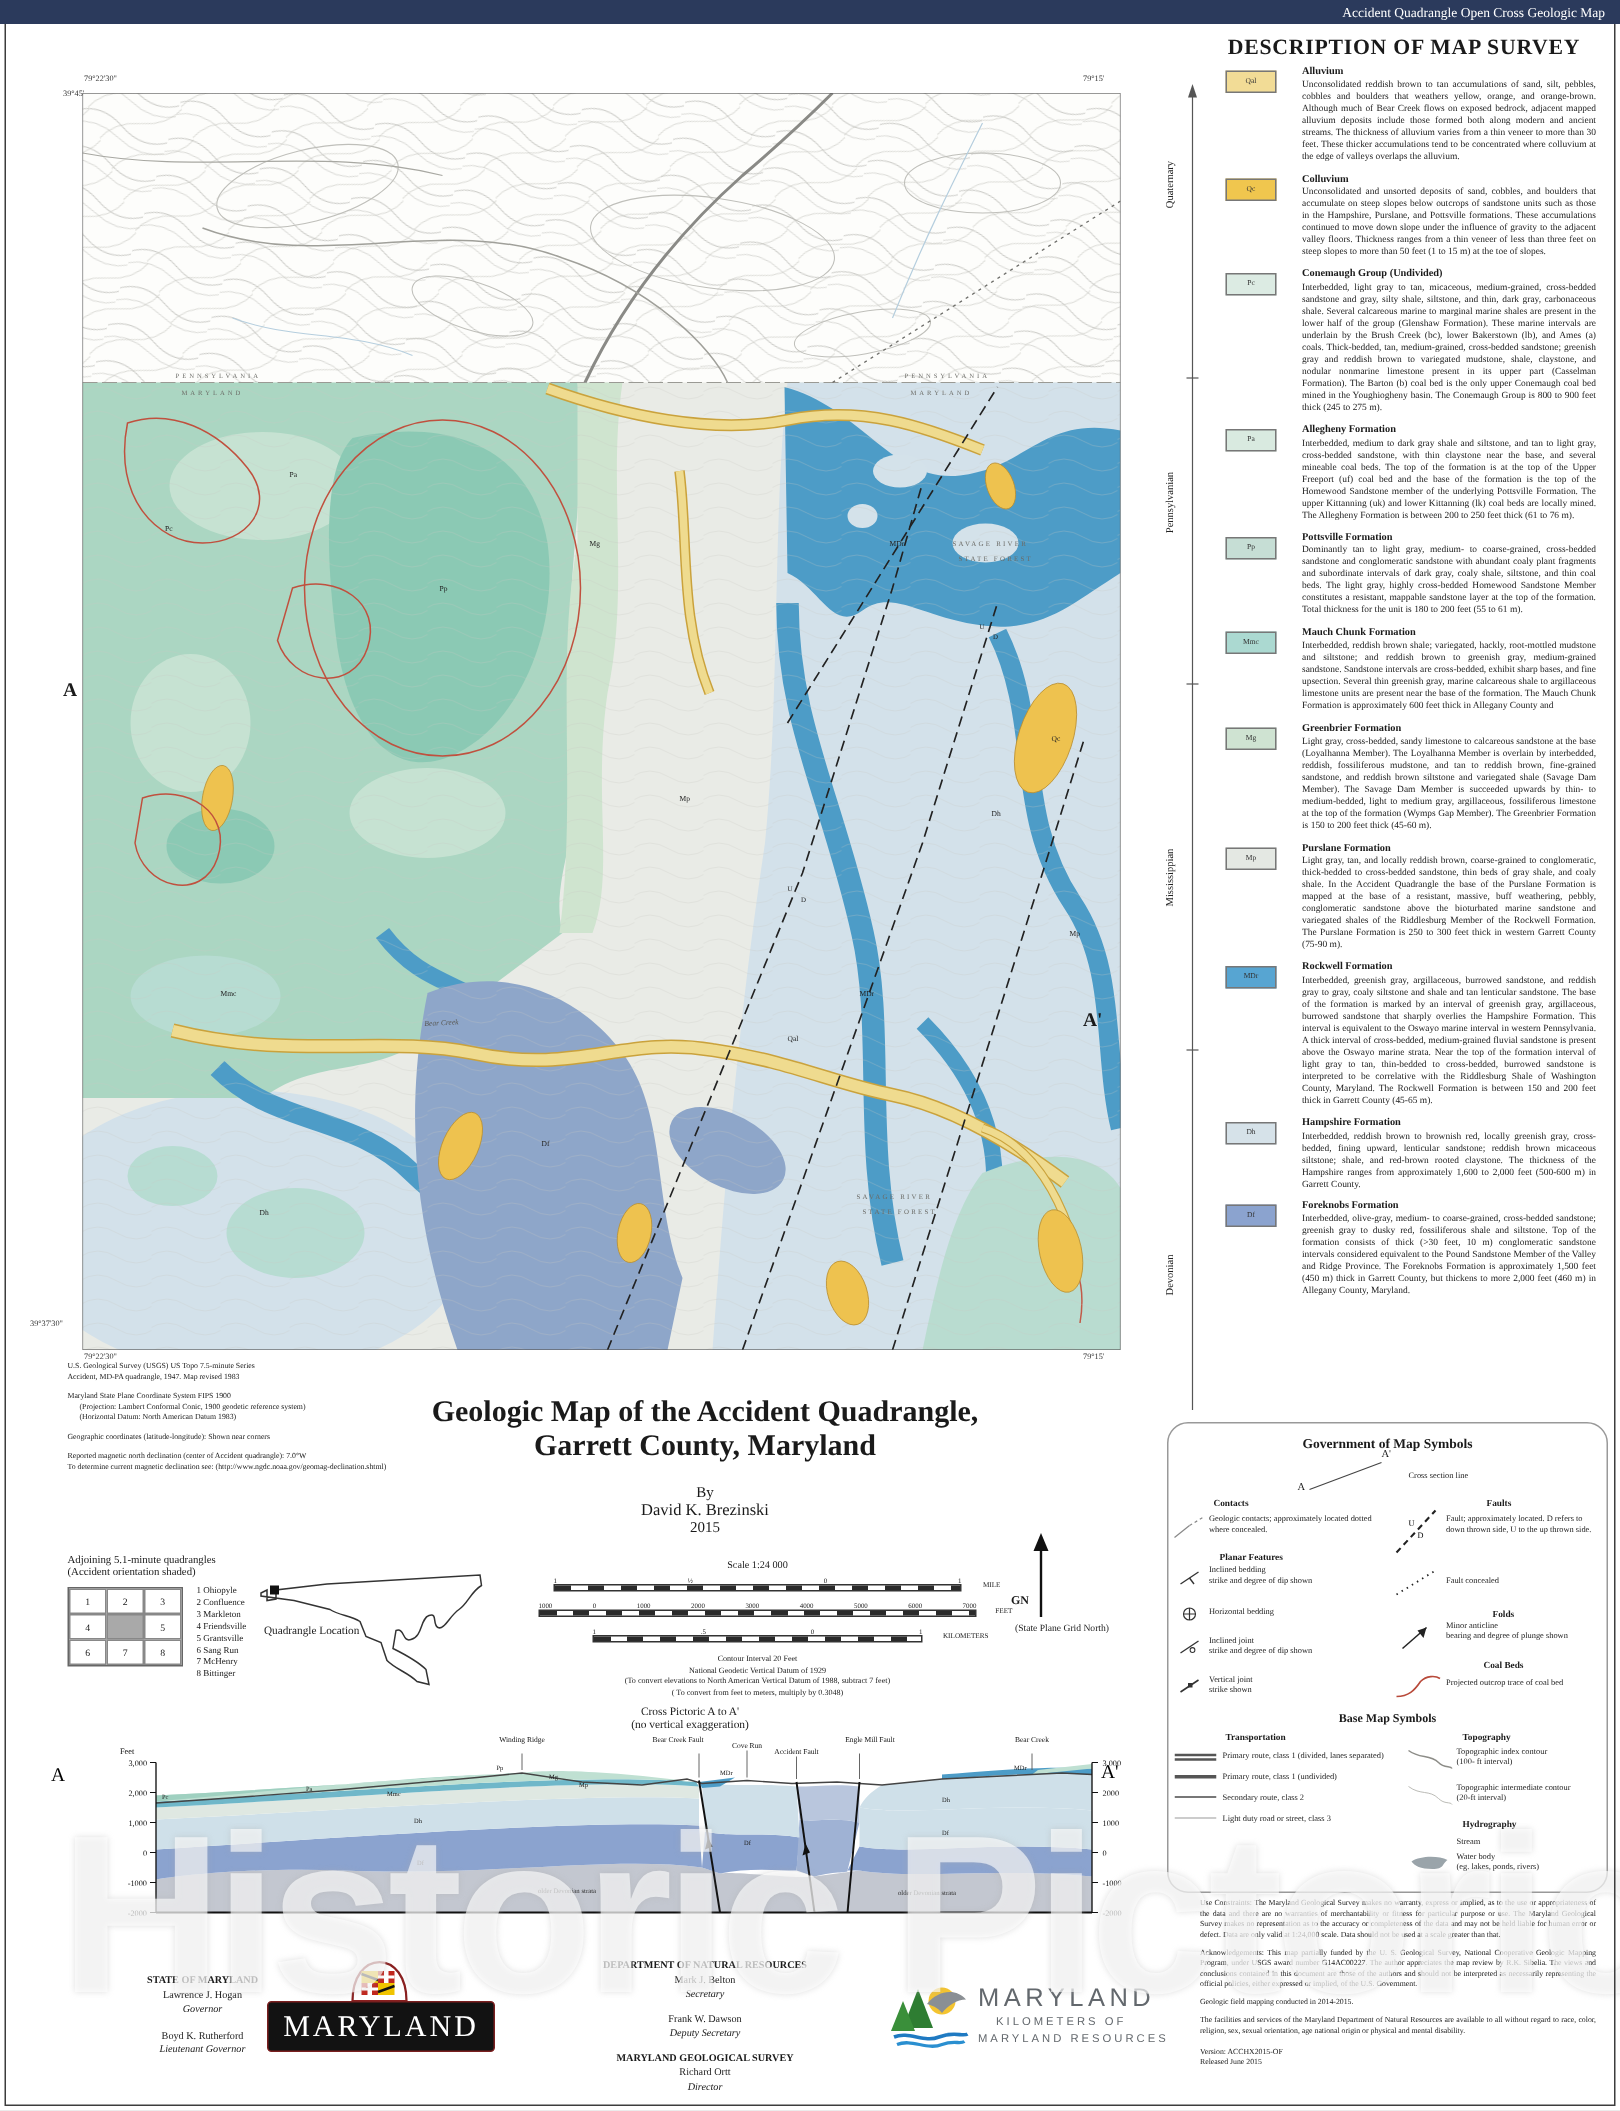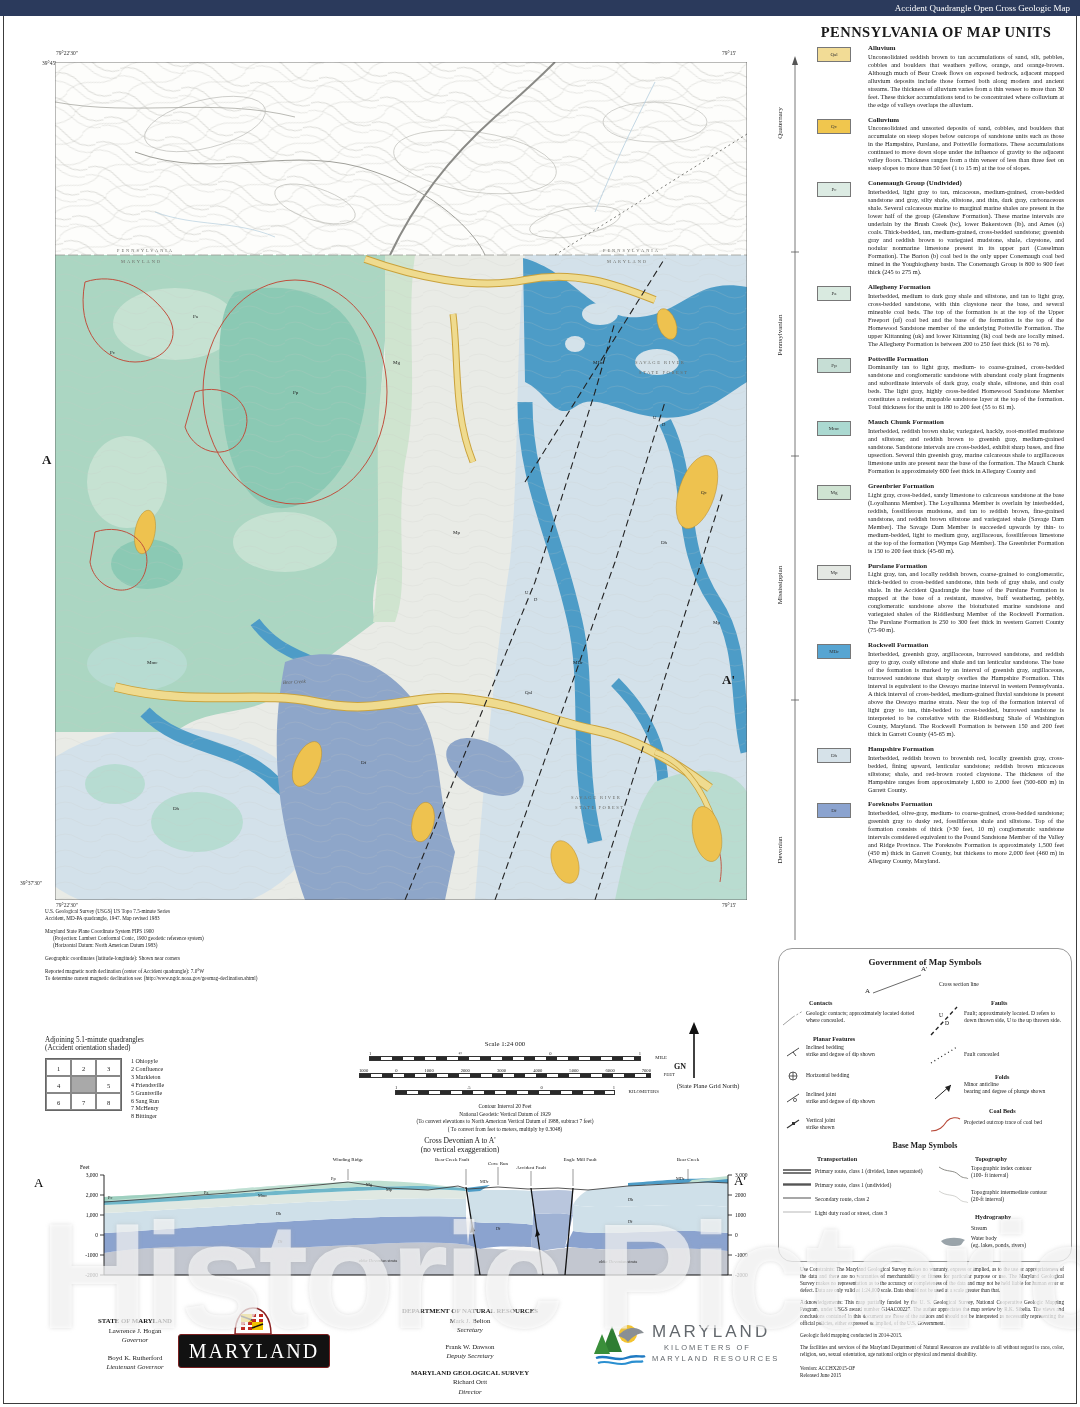--- a/index.html
+++ b/index.html
@@ -196,21 +196,21 @@
 
   <div class="abs corner" style="left:56px;top:50px;">79°22'30"</div>
   <div class="abs corner" style="left:42px;top:60px;">39°45'</div>
   <div class="abs corner" style="left:722px;top:50px;">79°15'</div>
   <div class="abs corner" style="left:56px;top:902px;">79°22'30"</div>
   <div class="abs corner" style="left:20px;top:880px;">39°37'30"</div>
   <div class="abs corner" style="left:722px;top:902px;">79°15'</div>
   <div class="abs" style="left:42px;top:452px;font-size:13px;font-weight:bold;">A</div>
   <div class="abs" style="left:722px;top:672px;font-size:13px;font-weight:bold;">A'</div>
 
-  <div class="abs ctr" style="left:800px;top:24px;width:272px;font-size:14.5px;font-weight:bold;letter-spacing:0.5px;">PENNSYLVANIA OF MAP UNITS</div>
+  <div class="abs ctr" style="left:800px;top:24px;width:272px;font-size:14.5px;font-weight:bold;letter-spacing:0.5px;">DESCRIPTION OF MAP SURVEY</div>
 
   <svg class="abs" style="left:790px;top:56px;" width="10" height="890">
     <line x1="5" y1="8" x2="5" y2="884" stroke="#555" stroke-width="0.8"></line>
     <polygon points="5,0 2,9 8,9" fill="#555"></polygon>
     <line x1="1" y1="196" x2="9" y2="196" stroke="#555" stroke-width="0.8"></line>
     <line x1="1" y1="400" x2="9" y2="400" stroke="#555" stroke-width="0.8"></line>
     <line x1="1" y1="644" x2="9" y2="644" stroke="#555" stroke-width="0.8"></line>
   </svg>
   <div class="era" style="left:736px;top:118px;">Quaternary</div>
   <div class="era" style="left:736px;top:330px;">Pennsylvanian</div>
@@ -400,20 +400,28 @@
     <div>Maryland State Plane Coordinate System FIPS 1900</div>
     <div style="padding-left:8px;">(Projection:  Lambert Conformal Conic, 1900 geodetic reference system)</div>
     <div style="padding-left:8px;">(Horizontal Datum:  North American Datum 1983)</div>
     <div style="height:6px;"></div>
     <div>Geographic coordinates (latitude-longitude): Shown near corners</div>
     <div style="height:6px;"></div>
     <div>Reported magnetic north declination (center of Accident quadrangle):  7.0°W</div>
     <div>To determine current magnetic declination see: (http://www.ngdc.noaa.gov/geomag-declination.shtml)</div>
   </div>
 
+  <div class="abs ctr" style="left:270px;top:930px;width:400px;">
+    <div style="font-size:20px;font-weight:bold;">Geologic  Map of the Accident Quadrangle,</div>
+    <div style="font-size:20px;font-weight:bold;">Garrett County, Maryland</div>
+    <div style="height:14px;"></div>
+    <div style="font-size:10px;">By</div>
+    <div style="font-size:11px;">David K. Brezinski</div>
+    <div style="font-size:10px;">2015</div>
+  </div>
 
   <div class="abs" style="left:45px;top:1036px;width:250px;">
     <div style="font-size:7.2px;">Adjoining 5.1-minute quadrangles</div>
     <div style="font-size:7.2px;">(Accident orientation shaded)</div>
     <div class="abs" style="left:0;top:22px;display:grid;grid-template-columns:repeat(3,25px);grid-auto-rows:17px;border:0.8px solid #666;">
       <div style="border:0.4px solid #888;font-size:6.5px;text-align:center;line-height:17px;">1</div>
       <div style="border:0.4px solid #888;font-size:6.5px;text-align:center;line-height:17px;">2</div>
       <div style="border:0.4px solid #888;font-size:6.5px;text-align:center;line-height:17px;">3</div>
       <div style="border:0.4px solid #888;font-size:6.5px;text-align:center;line-height:17px;">4</div>
       <div style="border:0.4px solid #888;background:#a9a9a9;"></div>
@@ -427,20 +435,27 @@
       <div>2 Confluence</div>
       <div>3 Markleton</div>
       <div>4 Friendsville</div>
       <div>5 Grantsville</div>
       <div>6 Sang Run</div>
       <div>7 McHenry</div>
       <div>8 Bittinger</div>
     </div>
   </div>
 
+  <div class="abs" style="left:168px;top:1046px;width:160px;height:86px;">
+    <svg width="160" height="86" viewBox="0 0 160 86">
+      <path d="M6,16 L10,14 L10,21 L16,20 L16,14 L50,10 L152,4 L153,11 C146,15 144,23 138,27 C132,31 128,41 124,39 C120,37 124,29 118,31 C112,33 114,45 106,47 C100,49 102,39 96,41 L94,53 C102,57 110,61 116,67 L118,77 L110,75 C104,69 96,67 90,61 L86,49 L76,45 L72,35 C66,31 58,31 52,27 L28,21 L6,18 Z" fill="#ffffff" stroke="#333" stroke-width="1"></path>
+      <rect x="12" y="11" width="6" height="6" fill="#111"></rect>
+    </svg>
+    <div class="abs" style="left:8px;top:36px;font-size:7.5px;">Quadrangle Location</div>
+  </div>
 
   <div class="abs" style="left:355px;top:1040px;width:300px;">
     <div class="ctr" style="font-size:6.8px;">Scale 1:24 000</div>
     <div style="position:relative;margin:4px 14px 0 14px;">
       <div class="tickrow">
         <span>1</span>
         <span>½</span>
         <span>0</span>
         <span>1</span>
       </div>
@@ -483,21 +498,21 @@
   <div class="abs" style="left:672px;top:1022px;width:90px;">
     <svg width="40" height="58">
       <line x1="22" y1="56" x2="22" y2="8" stroke="#111" stroke-width="1.6"></line>
       <polygon points="22,0 17,12 27,12" fill="#111"></polygon>
     </svg>
     <div class="abs" style="left:2px;top:40px;font-size:8px;font-weight:bold;">GN</div>
     <div class="abs ctr" style="left:-24px;top:60px;width:120px;font-size:6.4px;">(State Plane Grid North)</div>
   </div>
 
   <div class="abs ctr" style="left:330px;top:1136px;width:260px;font-size:7.6px;">
-    <div>Cross Devonian A to A'</div>
+    <div>Cross Pictoric A to A'</div>
     <div>(no vertical exaggeration)</div>
   </div>
 
   <div class="abs" style="left:28px;top:1155px;width:724px;height:150px;">
     <svg width="724" height="150" viewBox="0 0 724 150">
 
       <g>
 
         <path d="M76,120 L700,120 L700,96 C640,90 580,98 545,92 L515,96 C505,98 460,92 452,94 L440,90 C380,82 300,96 200,92 C150,90 100,94 76,98 Z" fill="#c3c7d0"></path>
 

